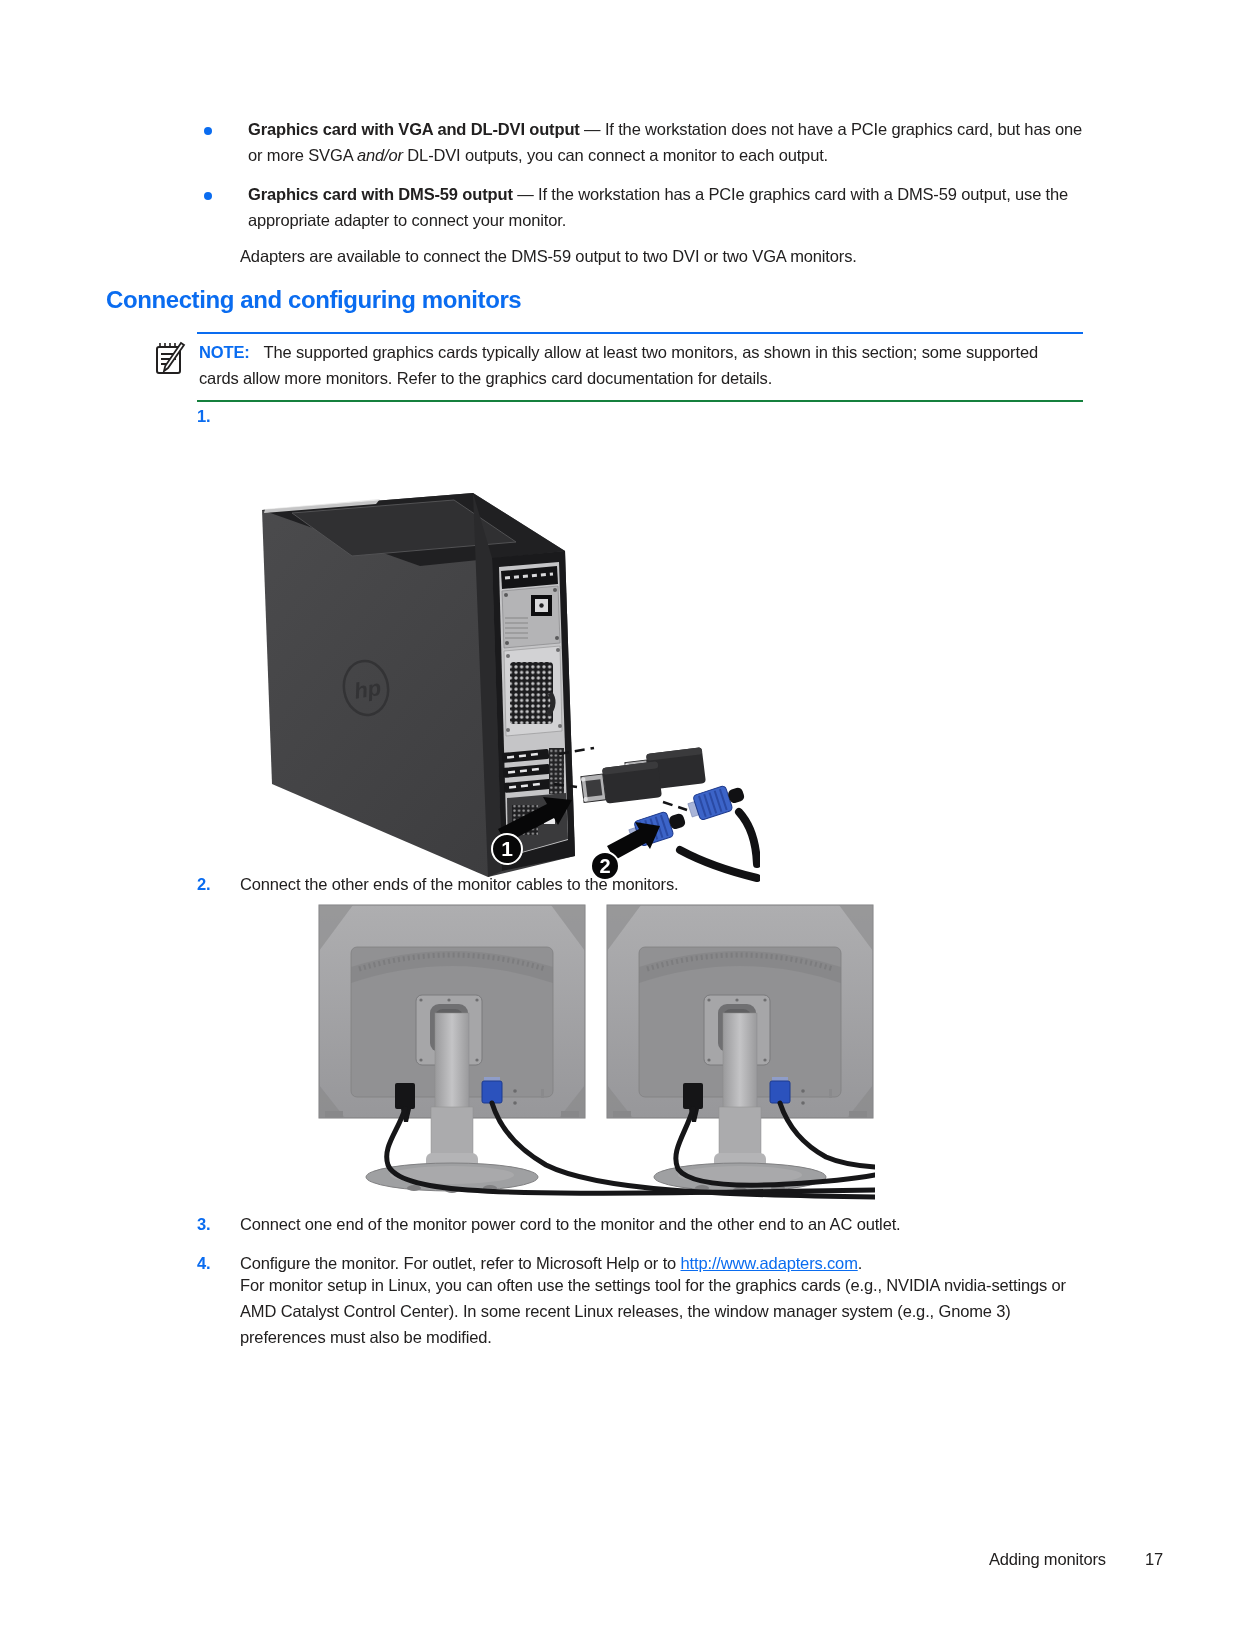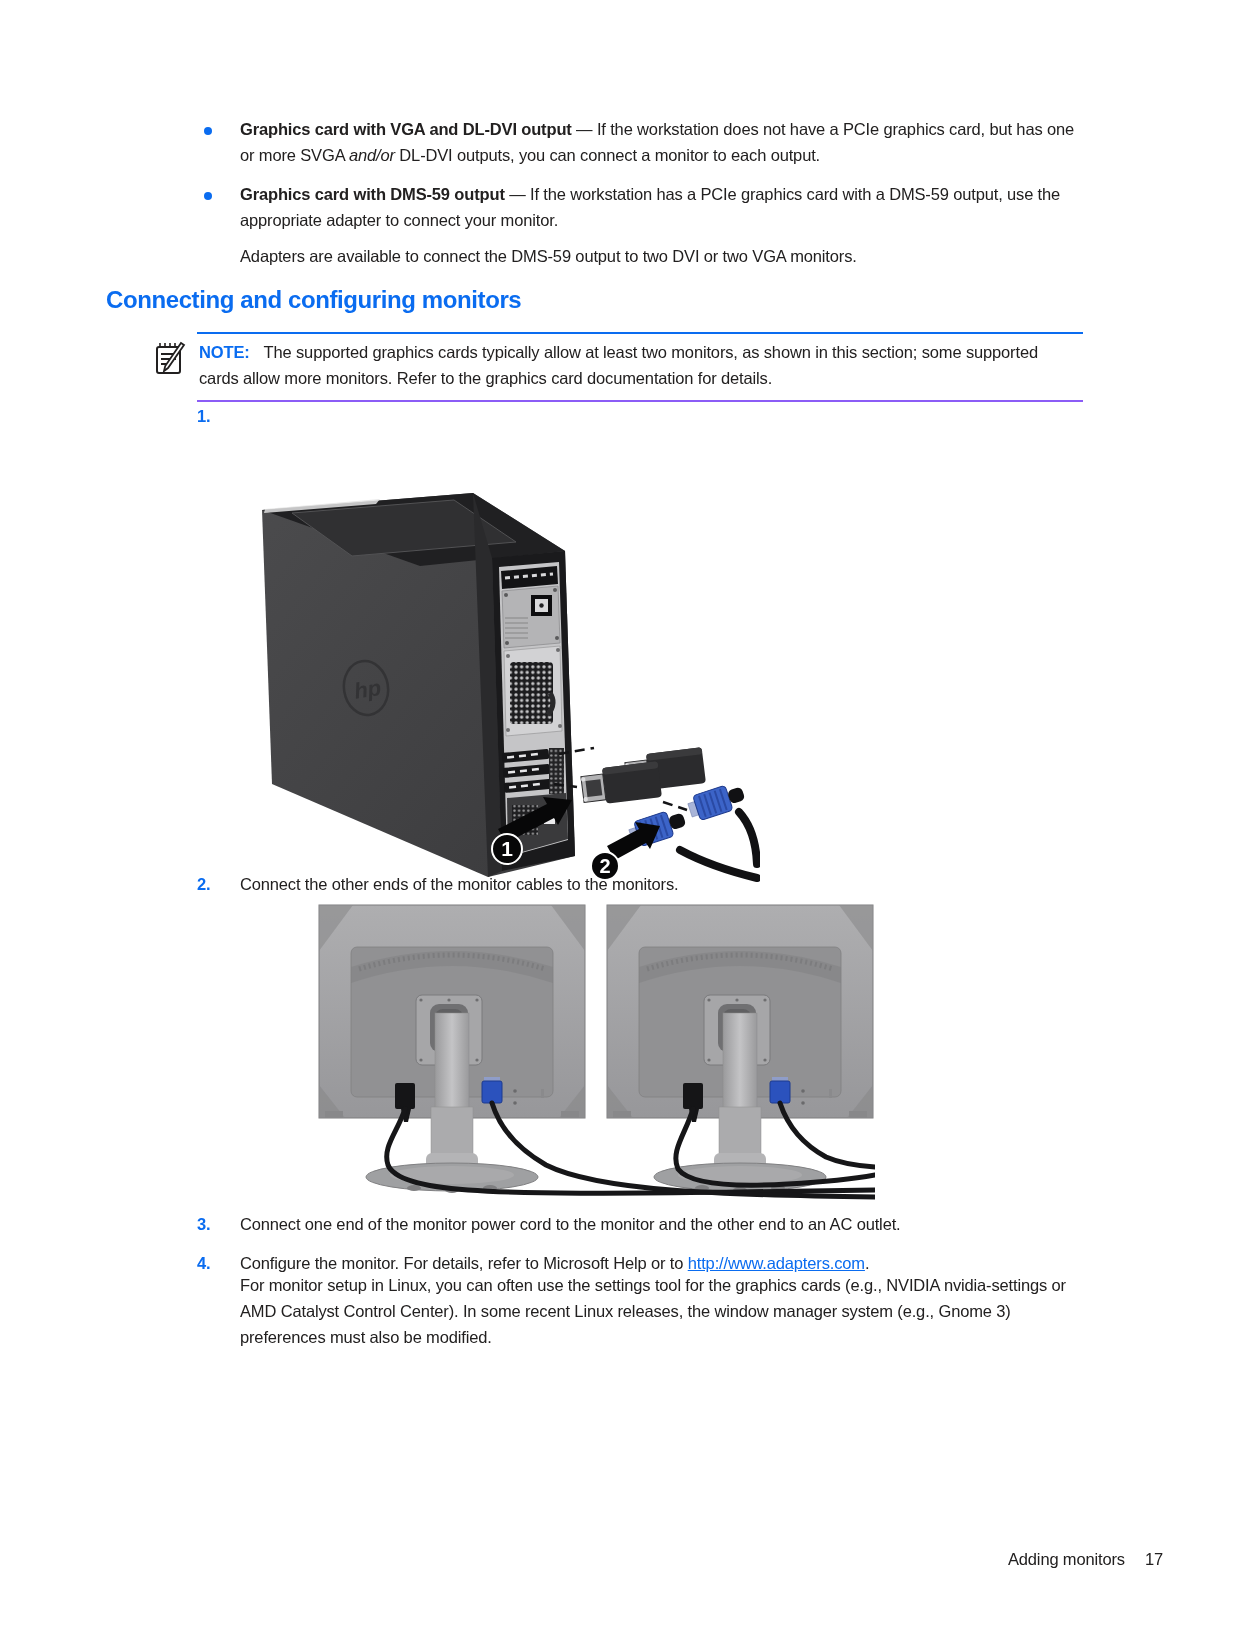--- a/index.html
+++ b/index.html
@@ -8,45 +8,45 @@
     position:relative; width:1239px; height:1650px; background:#ffffff;
     font-family:"Liberation Sans", sans-serif;
     font-size:16.5px; line-height:26px; color:#222020;
     letter-spacing:-0.15px; overflow:hidden;
   }
   .abs { position:absolute; }
   .bullet-dot {
     position:absolute; left:204px; width:8px; height:8px; border-radius:50%;
     background:#0a6cf0; margin-top:9px;
   }
-  .bullet-text { position:absolute; left:240px; width:848px; }
+  .bullet-text { position:absolute; left:248px; width:848px; }
   .lead { font-weight:bold; }
   .it { font-style:italic; }
   h1.heading {
     position:absolute; left:106px; top:284px;
     font-size:24px; line-height:32px; font-weight:bold; color:#0a6cf0;
     letter-spacing:-0.4px;
   }
   .note-box {
     position:absolute; left:197px; top:332px; width:886px;
-    border-top:2px solid #0a6cf0; border-bottom:2px solid #8b5cf6;
+    border-top:2px solid #0a6cf0; border-bottom:2px solid #15803d;
     padding:5px 2px 9px 2px;
   }
   .note-label { color:#0a6cf0; font-weight:bold; margin-right:14px; }
   .note-icon { position:absolute; left:-44px; top:4px; width:34px; height:38px; }
   .step-num {
     position:absolute; left:197px; width:34px; color:#0a6cf0; font-weight:bold;
   }
   .step-text { position:absolute; left:240px; width:842px; }
   a.doclink { color:#0a6cf0; text-decoration:underline; }
   .footer {
     position:absolute; top:1546px; left:0; width:1163px; text-align:right;
     color:#222020;
   }
-  .footer .pagenum { display:inline-block; margin-left:20px; }
+  .footer .pagenum { display:inline-block; margin-left:39px; }
   svg { display:block; }
 </style>
 </head>
 <body>
 
 <div class="page">
 
   <div class="bullet-dot abs" style="top:118px"></div>
   <div class="bullet-text abs" style="top:116px">
     <span class="lead">Graphics card with VGA and DL-DVI output</span><span> — </span><span>If the workstation does not have a PCIe graphics card, but has one or more SVGA </span><span class="it">and/or</span><span> DL-DVI outputs, you can connect a monitor to each output.</span>
@@ -260,21 +260,21 @@
         <path d="M462,200 C470,224 486,242 508,254 C524,261 542,263 557,264"></path>
       </g>
     </svg>
   </div>
 
   <div class="step-num abs" style="top:1211px">3.</div>
   <div class="step-text abs" style="top:1211px">Connect one end of the monitor power cord to the monitor and the other end to an AC outlet.</div>
 
   <div class="step-num abs" style="top:1250px">4.</div>
   <div class="step-text abs" style="top:1250px">
-    <span>Configure the monitor. For details, refer to Microsoft Help or to </span><a class="doclink" href="#">http://www.adapters.com</a><span>.</span>
+    <span>Configure the monitor. For outlet, refer to Microsoft Help or to </span><a class="doclink" href="#">http://www.adapters.com</a><span>.</span>
   </div>
 
   <div class="abs" style="left:240px; top:1272px; width:842px">For monitor setup in Linux, you can often use the settings tool for the graphics cards (e.g., NVIDIA nvidia-settings or AMD Catalyst Control Center). In some recent Linux releases, the window manager system (e.g., Gnome 3) preferences must also be modified.</div>
 
   <div class="footer">
     <span>Adding monitors</span><span class="pagenum">17</span>
   </div>
 
 </div>
 

